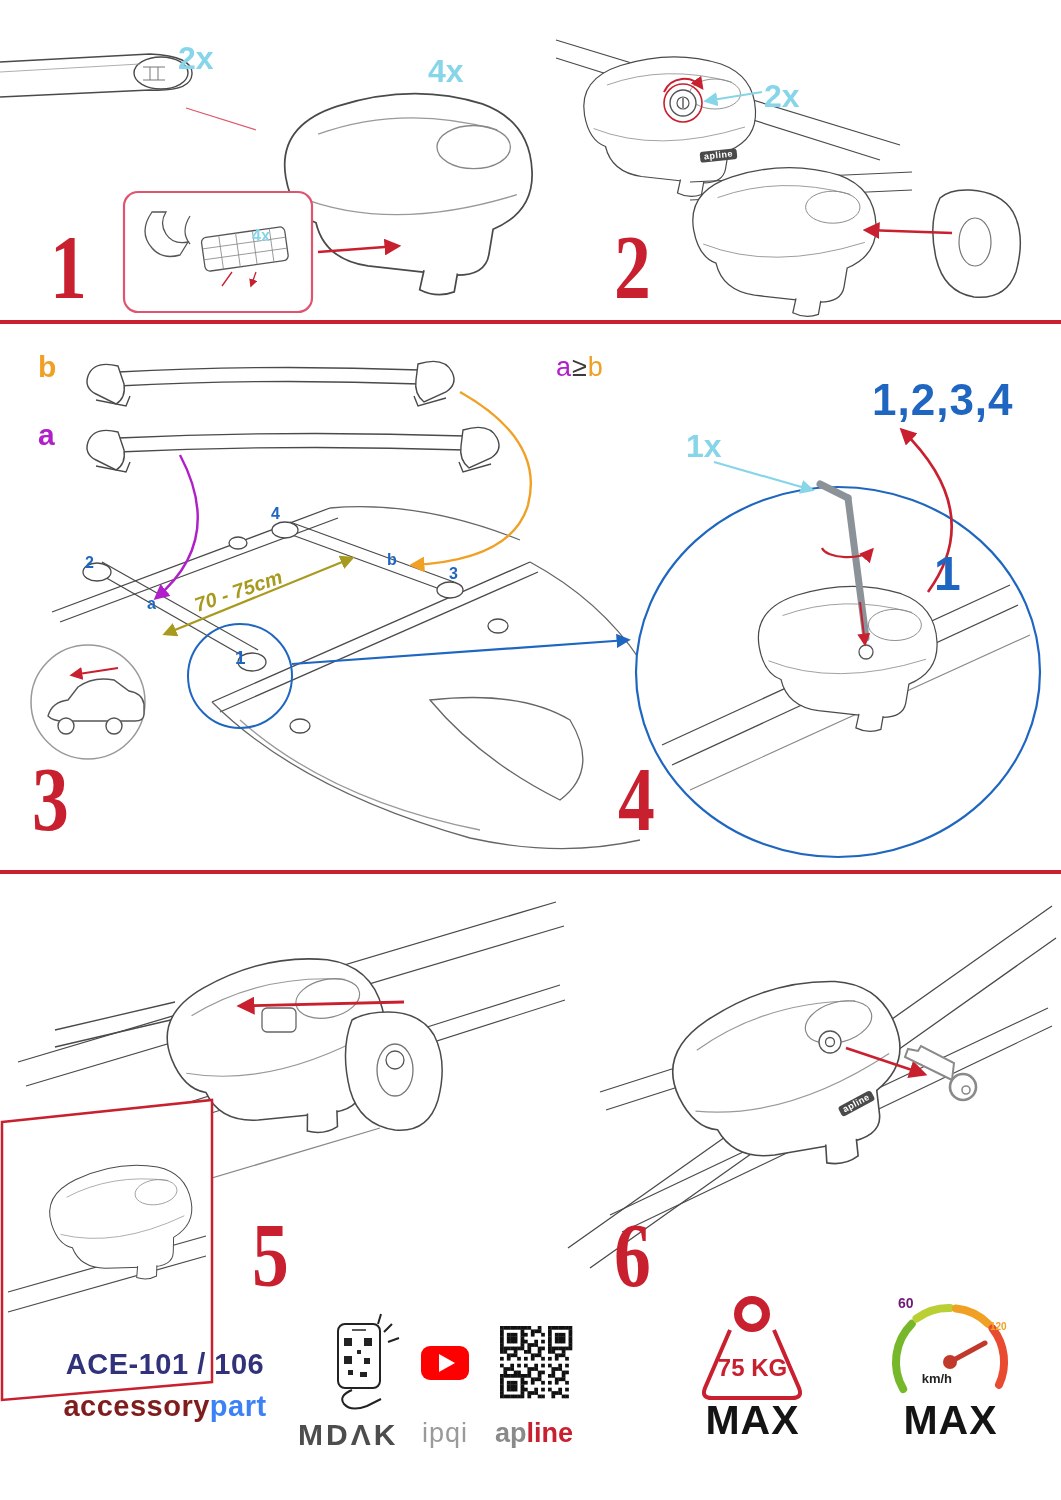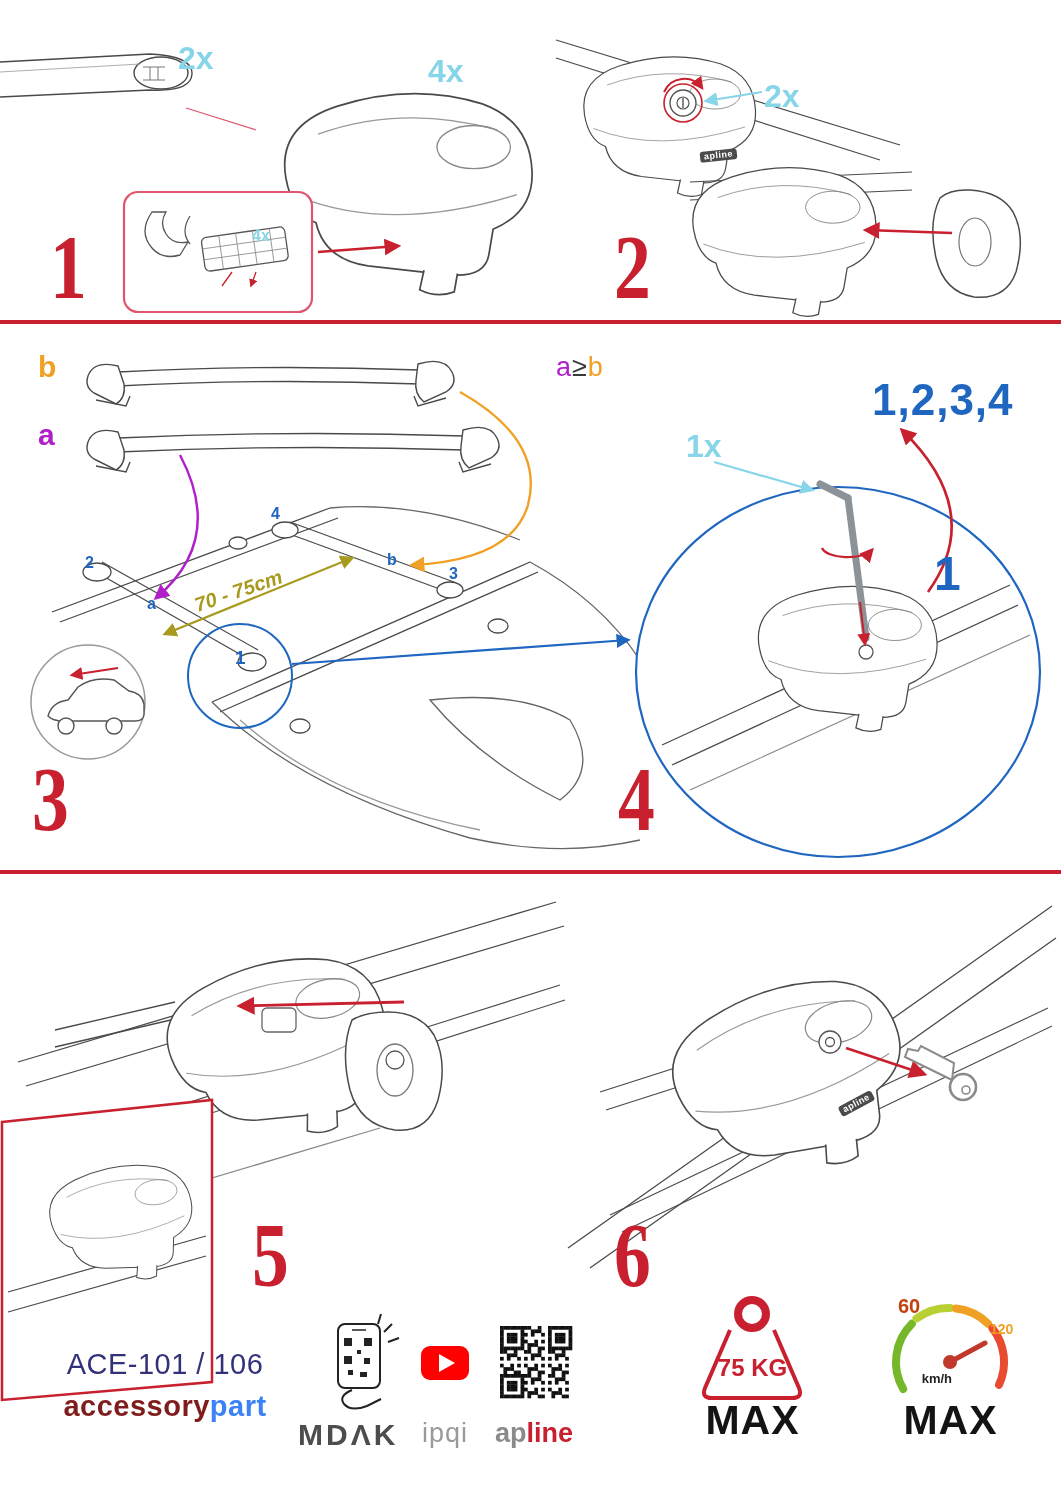--- a/index.html
+++ b/index.html
@@ -16,31 +16,31 @@
   .purple{color:#b01fc9}
   .orange{color:#f0a125}
   .dark{color:#3a3a3a}
   .cond{font-size:27px;font-weight:400;letter-spacing:1px}
   .order{font-size:44px;font-weight:700;color:#1f66c1;letter-spacing:1px}
   .pos{font-size:16px;font-weight:700;color:#1f66c1}
   .pos.big{font-size:19px}
   .dist{font-size:20px;font-weight:700;font-style:italic;color:#a89a1e;
         transform:rotate(-19deg);transform-origin:left top}
   .first{font-size:48px;font-weight:700;color:#1f66c1}
-  .code{font-size:29px;font-weight:400;color:#32327a;letter-spacing:.5px}
+  .code{font-size:29px;font-weight:700;color:#32327a;letter-spacing:.5px}
   .brand{font-size:29px;font-weight:700;letter-spacing:.5px}
   .b1{color:#7f1d1d}.b2{color:#3b82f6}
   .mdak{font-size:30px;font-weight:700;color:#4d4d4d;letter-spacing:3px}
   .ipqi{font-size:27px;color:#9a9a9a;letter-spacing:1px}
   .apline{font-size:27px;font-weight:700}
   .ap{color:#8a8a8a}.line{color:#c9202f}
   .weight{font-size:24px;font-weight:700;color:#c9202f}
   .max{font-size:41px;font-weight:700;color:#141414;letter-spacing:1px}
-  .s60{font-size:20px;font-weight:700;color:#c2410c}
-  .s120{font-size:14px;font-weight:700;color:#f0a125}
+  .s60{font-size:14px;font-weight:700;color:#701a75}
+  .s120{font-size:10px;font-weight:700;color:#f0a125}
   .kmh{font-size:13px;font-weight:700;color:#222}
   .chip{font-size:9px;color:#fff;background:#4a4a4a;border-radius:3px;
         padding:1px 4px;font-weight:700;letter-spacing:.5px}
 </style>
 </head>
 <body>
 
 <div class="page">
 
   <svg class="art" width="1061" height="1500" viewBox="0 0 1061 1500">

